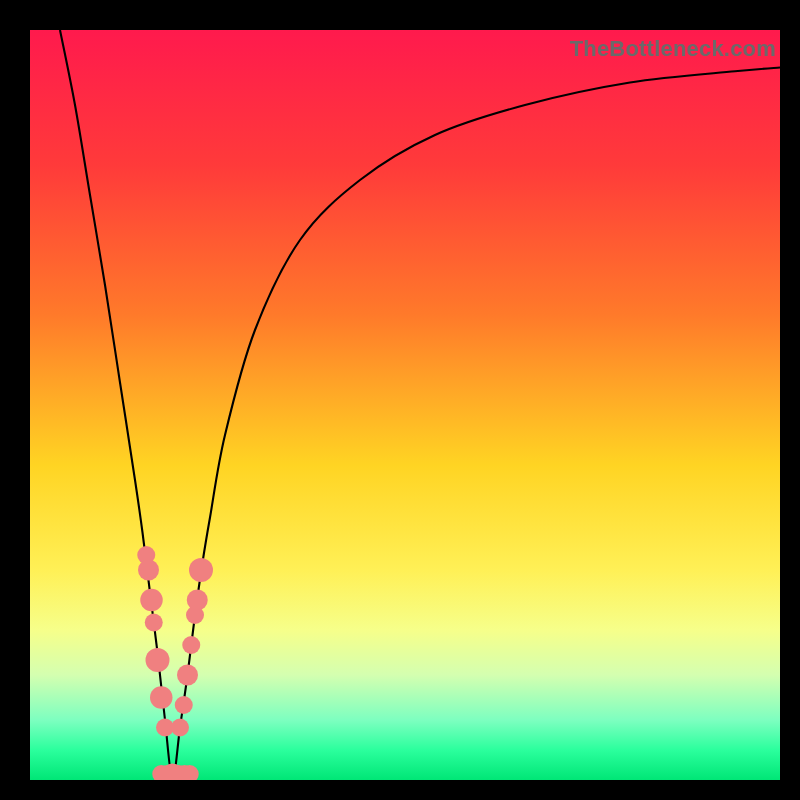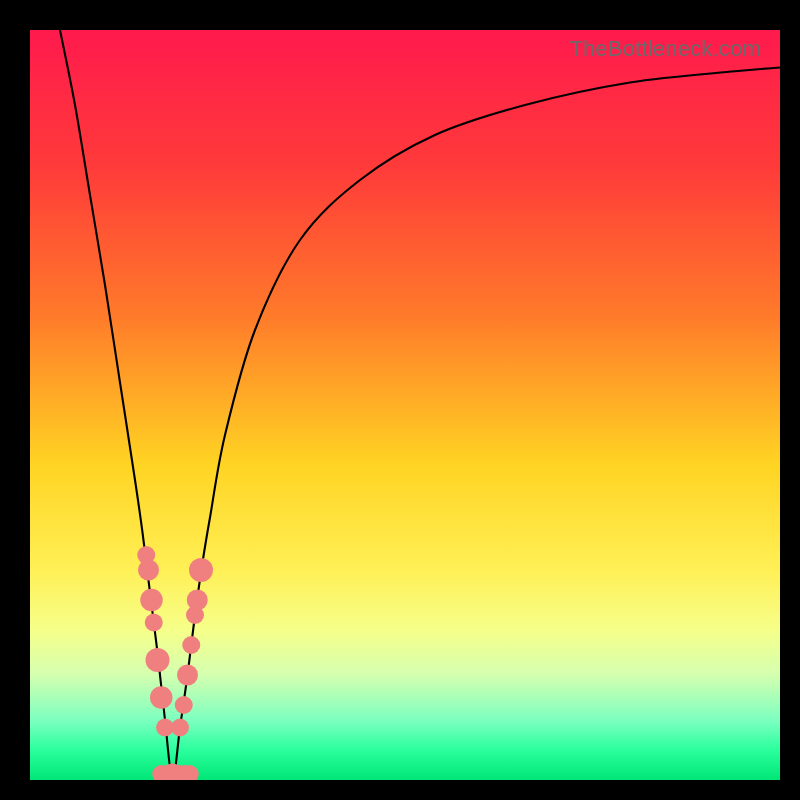--- a/index.html
+++ b/index.html
@@ -25,24 +25,24 @@
     height: 750px;
     overflow: hidden;
   }
   .gradient {
     position: absolute;
     left: 0; top: 0; right: 0; bottom: 0;
   }
   .watermark {
     position: absolute;
     top: 6px;
-    right: 19px;
+    right: 4px;
     color: #6a6a6a;
     font-size: 22px;
-    font-weight: 400;
+    font-weight: 700;
     letter-spacing: 0.2px;
     user-select: none;
   }
   svg.curve {
     position: absolute;
     left: 0; top: 0;
     width: 750px; height: 750px;
   }
 </style>
 </head>

